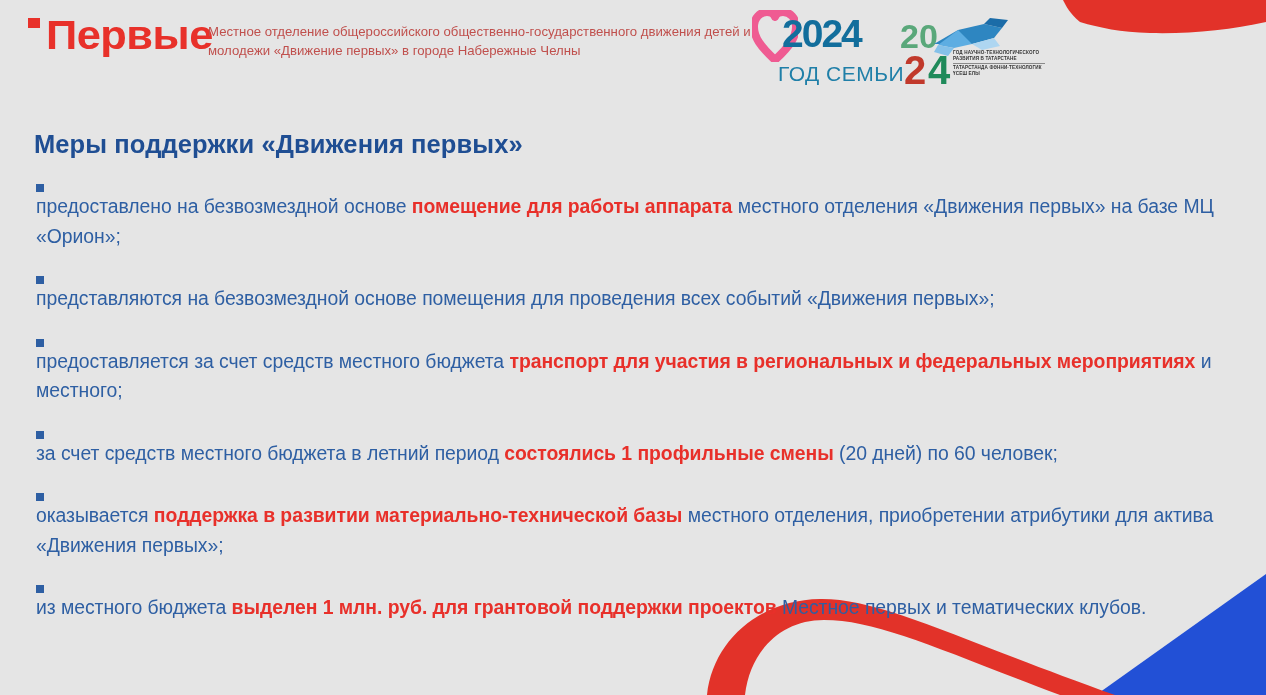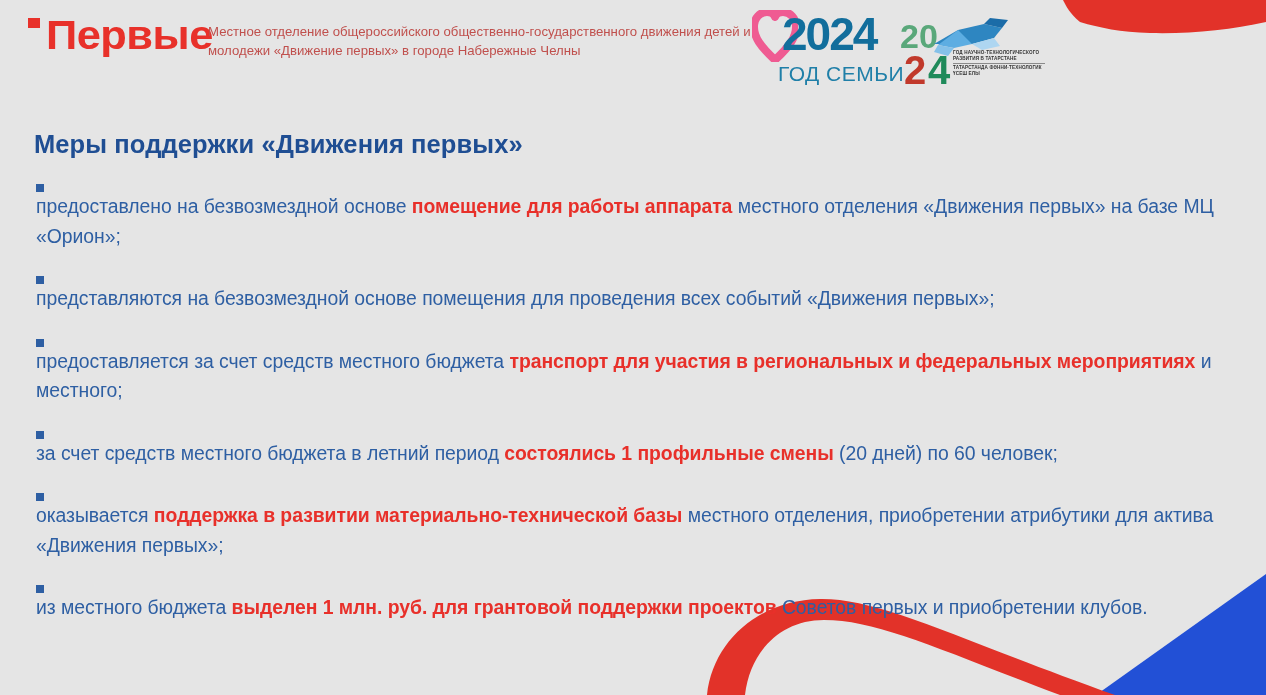--- a/index.html
+++ b/index.html
@@ -80,21 +80,21 @@
     width: 140px;
     height: 84px;
   }
   .lf-heart { position: absolute; left: 0; top: 4px; }
   .lf-2024 {
     position: absolute;
     left: 30px;
     top: 2px;
     font-family: "Liberation Sans", sans-serif;
     font-weight: 700;
-    font-size: 46px;
+    font-size: 39px;
     line-height: 52px;
     letter-spacing: -2px;
     color: #126e9c;
   }
   .lf-sub {
     position: absolute;
     left: 26px;
     top: 56px;
     font-family: "Liberation Sans", sans-serif;
     font-weight: 400;
@@ -258,17 +258,17 @@
       <div class="bullet-item">
         <span class="bullet-marker"></span>
         <div class="bullet-text"><span>за счет средств местного бюджета в летний период </span><span class="hl">состоялись 1 профильные смены</span><span> (20 дней) по 60 человек;</span></div>
       </div>
       <div class="bullet-item">
         <span class="bullet-marker"></span>
         <div class="bullet-text"><span>оказывается </span><span class="hl">поддержка в развитии материально-технической базы</span><span> местного отделения, приобретении атрибутики для актива «Движения первых»;</span></div>
       </div>
       <div class="bullet-item">
         <span class="bullet-marker"></span>
-        <div class="bullet-text"><span>из местного бюджета </span><span class="hl">выделен 1 млн. руб. для грантовой поддержки проектов</span><span> Советов первых и приобретении клубов.</span></div>
+        <div class="bullet-text"><span>из местного бюджета </span><span class="hl">выделен 1 млн. руб. для грантовой поддержки проектов</span><span> Местное первых и тематических клубов.</span></div>
       </div>
     </div>
 
 </div>
 
 </body></html>

